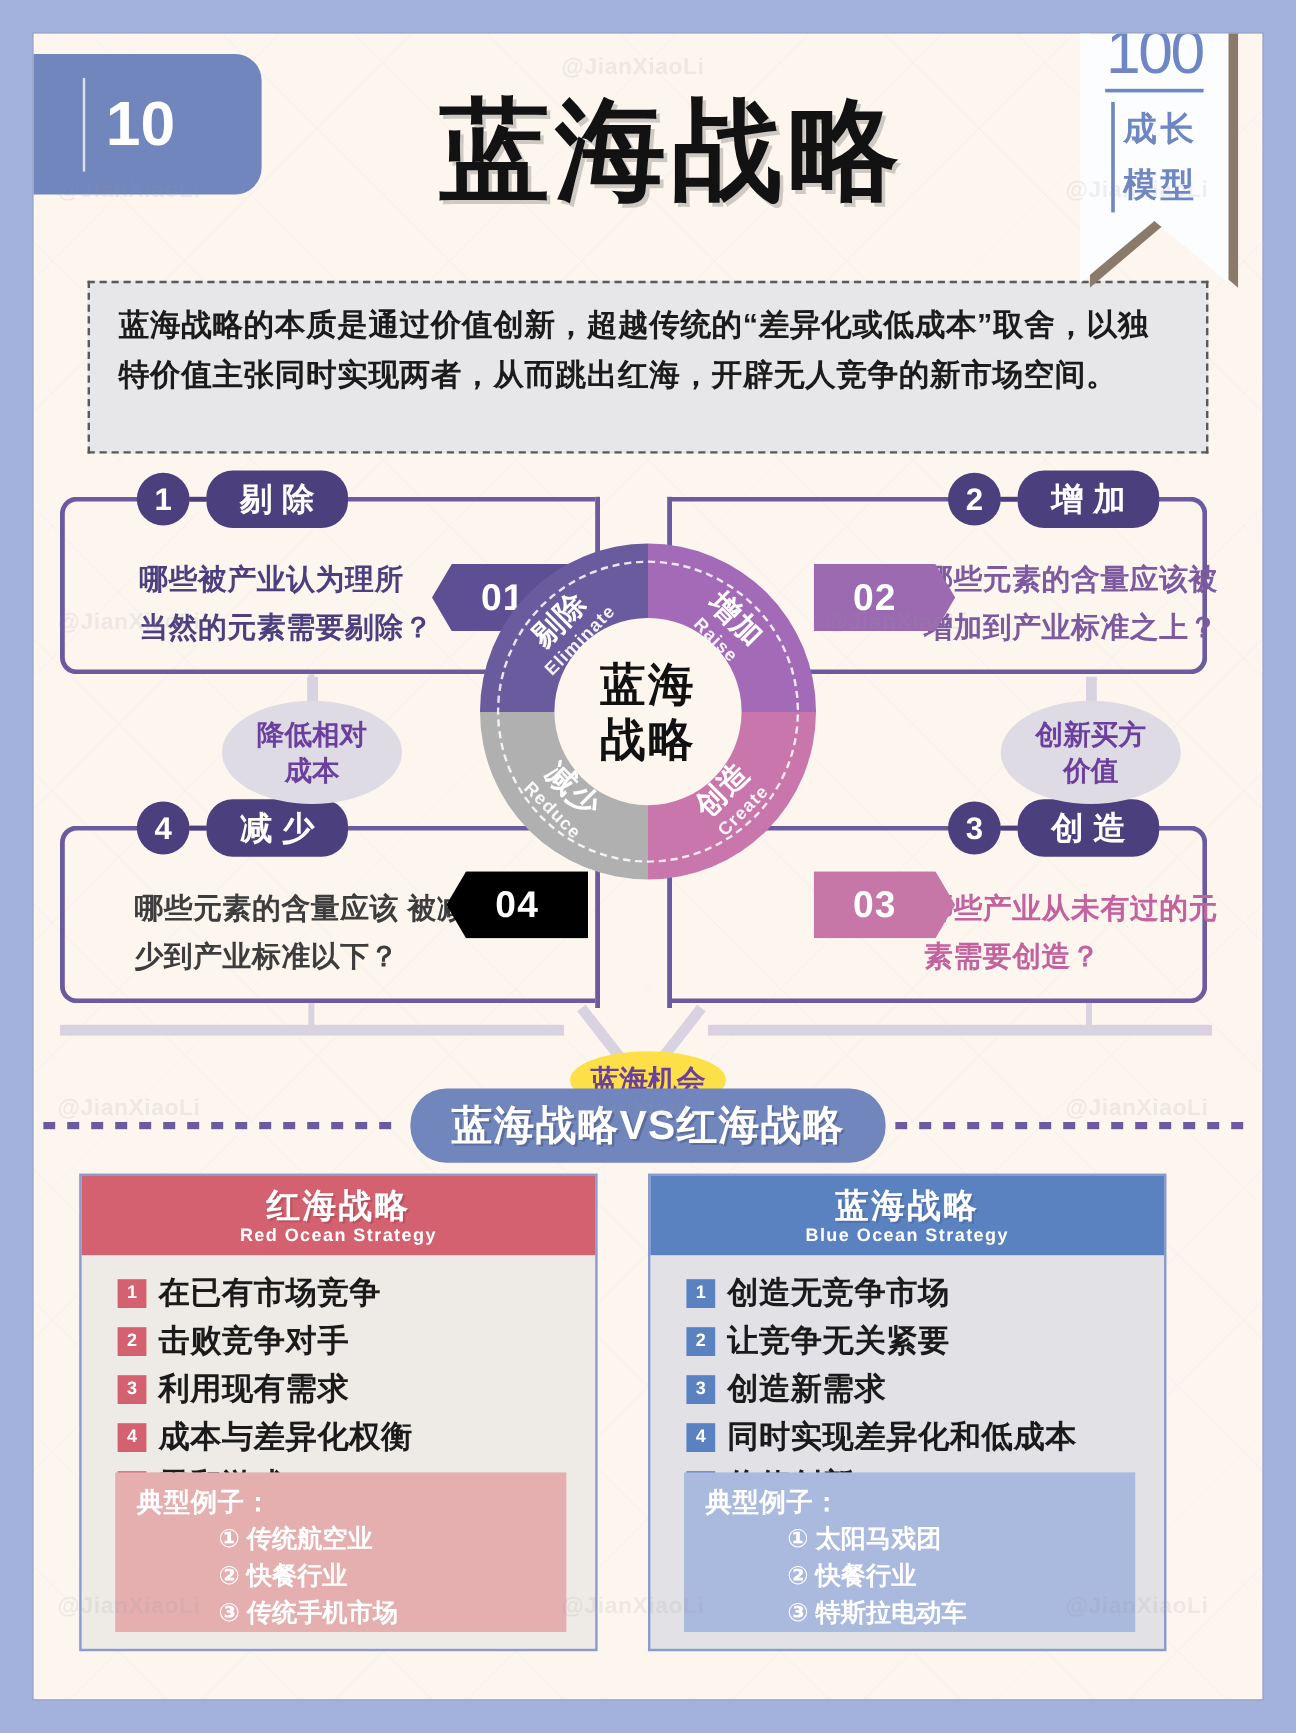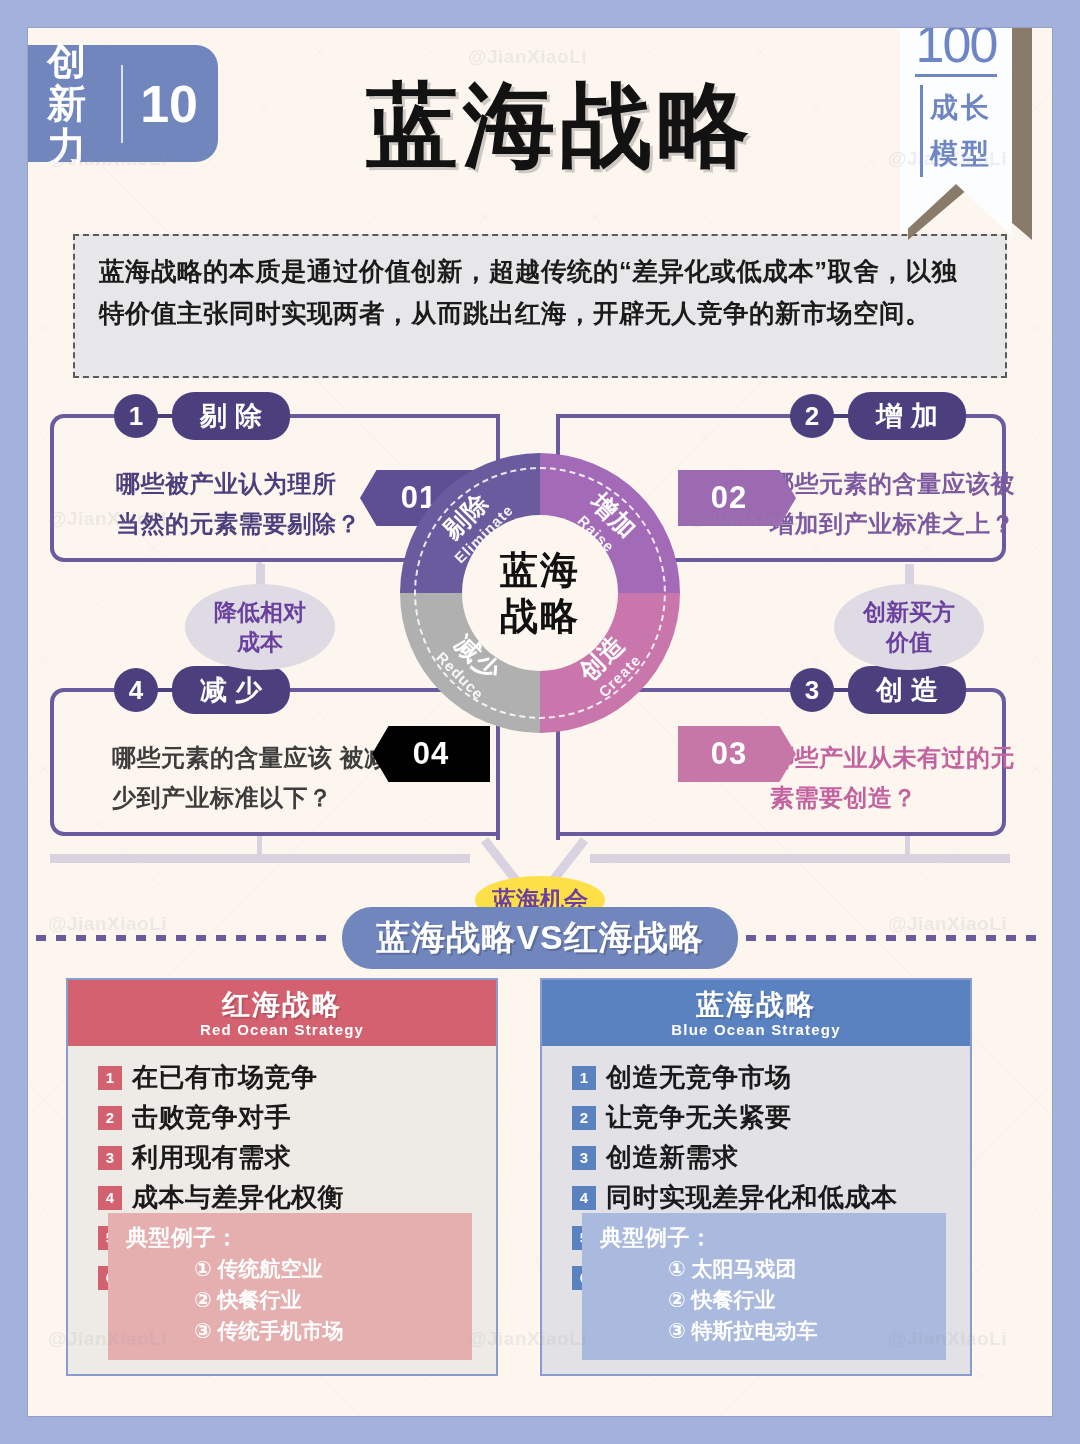--- a/index.html
+++ b/index.html
@@ -72,21 +72,21 @@
     position: absolute; right: 28px; top: -28px;
     width: 124px; height: 240px;
     z-index: 6;
   }
   .ribbon-shadow{
     position:absolute; left:8px; top:0; width:124px; height:240px;
     background:#8a7a6a;
     clip-path: polygon(0 0, 100% 0, 100% 100%, 50% 78%, 0 100%);
   }
   .ribbon-body {
-    position: absolute; left: 0; top: 0; width: 112px; height: 236px;
+    position: absolute; left: 0; top: 0; width: 124px; height: 236px;
     background: #fcfdff;
     clip-path: polygon(0 0, 100% 0, 100% 100%, 50% 78%, 0 100%);
     display: flex; flex-direction: column; align-items: center;
   }
   .ribbon-100 {
     font-family: "Liberation Sans", sans-serif;
     font-size: 52px; color: #6f86c4; font-weight: 400;
     letter-spacing: -2px; margin-top: 16px; line-height: 56px;
   }
   .ribbon-rule { width: 82px; height: 3px; background: #6f86c4; margin: 2px 0 8px; }
@@ -282,46 +282,42 @@
   .clist { padding: 14px 0 0 30px; }
   .crow { display:flex; align-items:center; gap: 10px; margin-bottom: 5px; }
   .cnum {
     width: 24px; height: 24px; color:#fff; font-size: 15px; font-weight:700;
     display:flex; align-items:center; justify-content:center;
   }
   .red .cnum  { background: #d4616f; }
   .blue .cnum { background: #5b82c0; }
   .ctxt { font-size: 26px; font-weight: 700; color: #1a1a1a; letter-spacing: .5px;}
   .ex {
-    position:absolute; left: 40px; right: 24px; bottom: 14px;
-    padding: 10px 18px 14px;
+    position:absolute; left: 28px; right: 24px; bottom: 14px;
+    padding: 10px 18px 0;
   }
   .red .ex  { background: #e5afb0; }
   .blue .ex { background: #aab9de; }
   .ex-title { color:#fff; font-size: 22px; font-weight: 700; letter-spacing:.5px; }
   .ex-item  { color:#fff; font-size: 21px; font-weight: 600; margin-left: 68px; line-height: 31px; }
 
   
   .wm {
     position:absolute; color: rgba(150,150,160,.14);
     font-size: 19px; font-weight: 700; letter-spacing: .5px;
     pointer-events:none; z-index: 9;
   }
 </style>
 </head>
 <body>
 
 <div id="page">
   <div id="card">
 
     <div class="badge">
-      <div class="badge-left">
-        <span>创新</span><br>
-        <span>力</span>
-      </div>
       <div class="badge-sep"></div>
       <div class="badge-num">10</div>
     </div>
 
     <div class="main-title">蓝海战略</div>
 
     <div class="ribbon">
       <div class="ribbon-shadow"></div>
       <div class="ribbon-body">
         <div class="ribbon-100">100</div>

